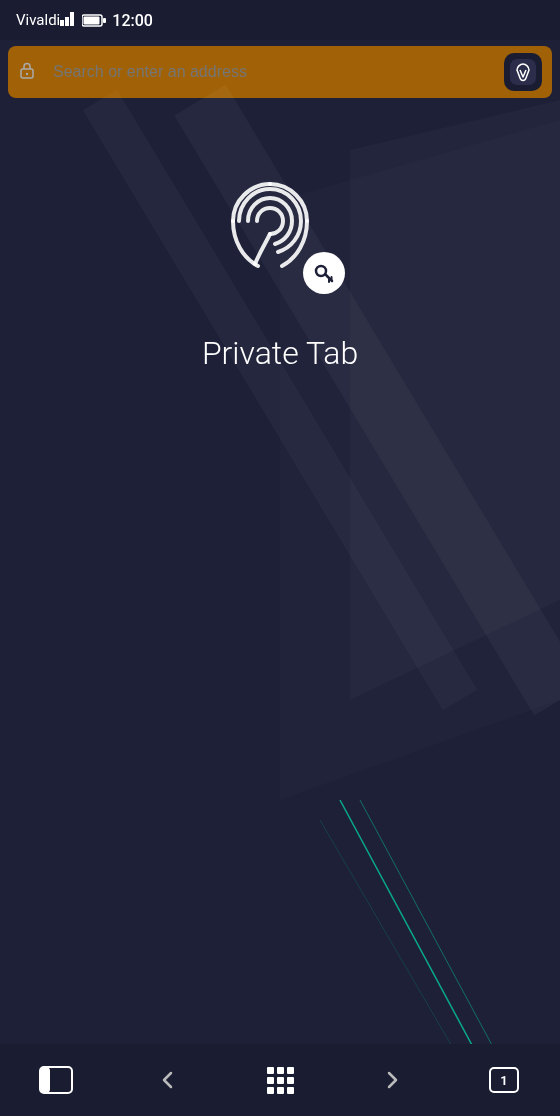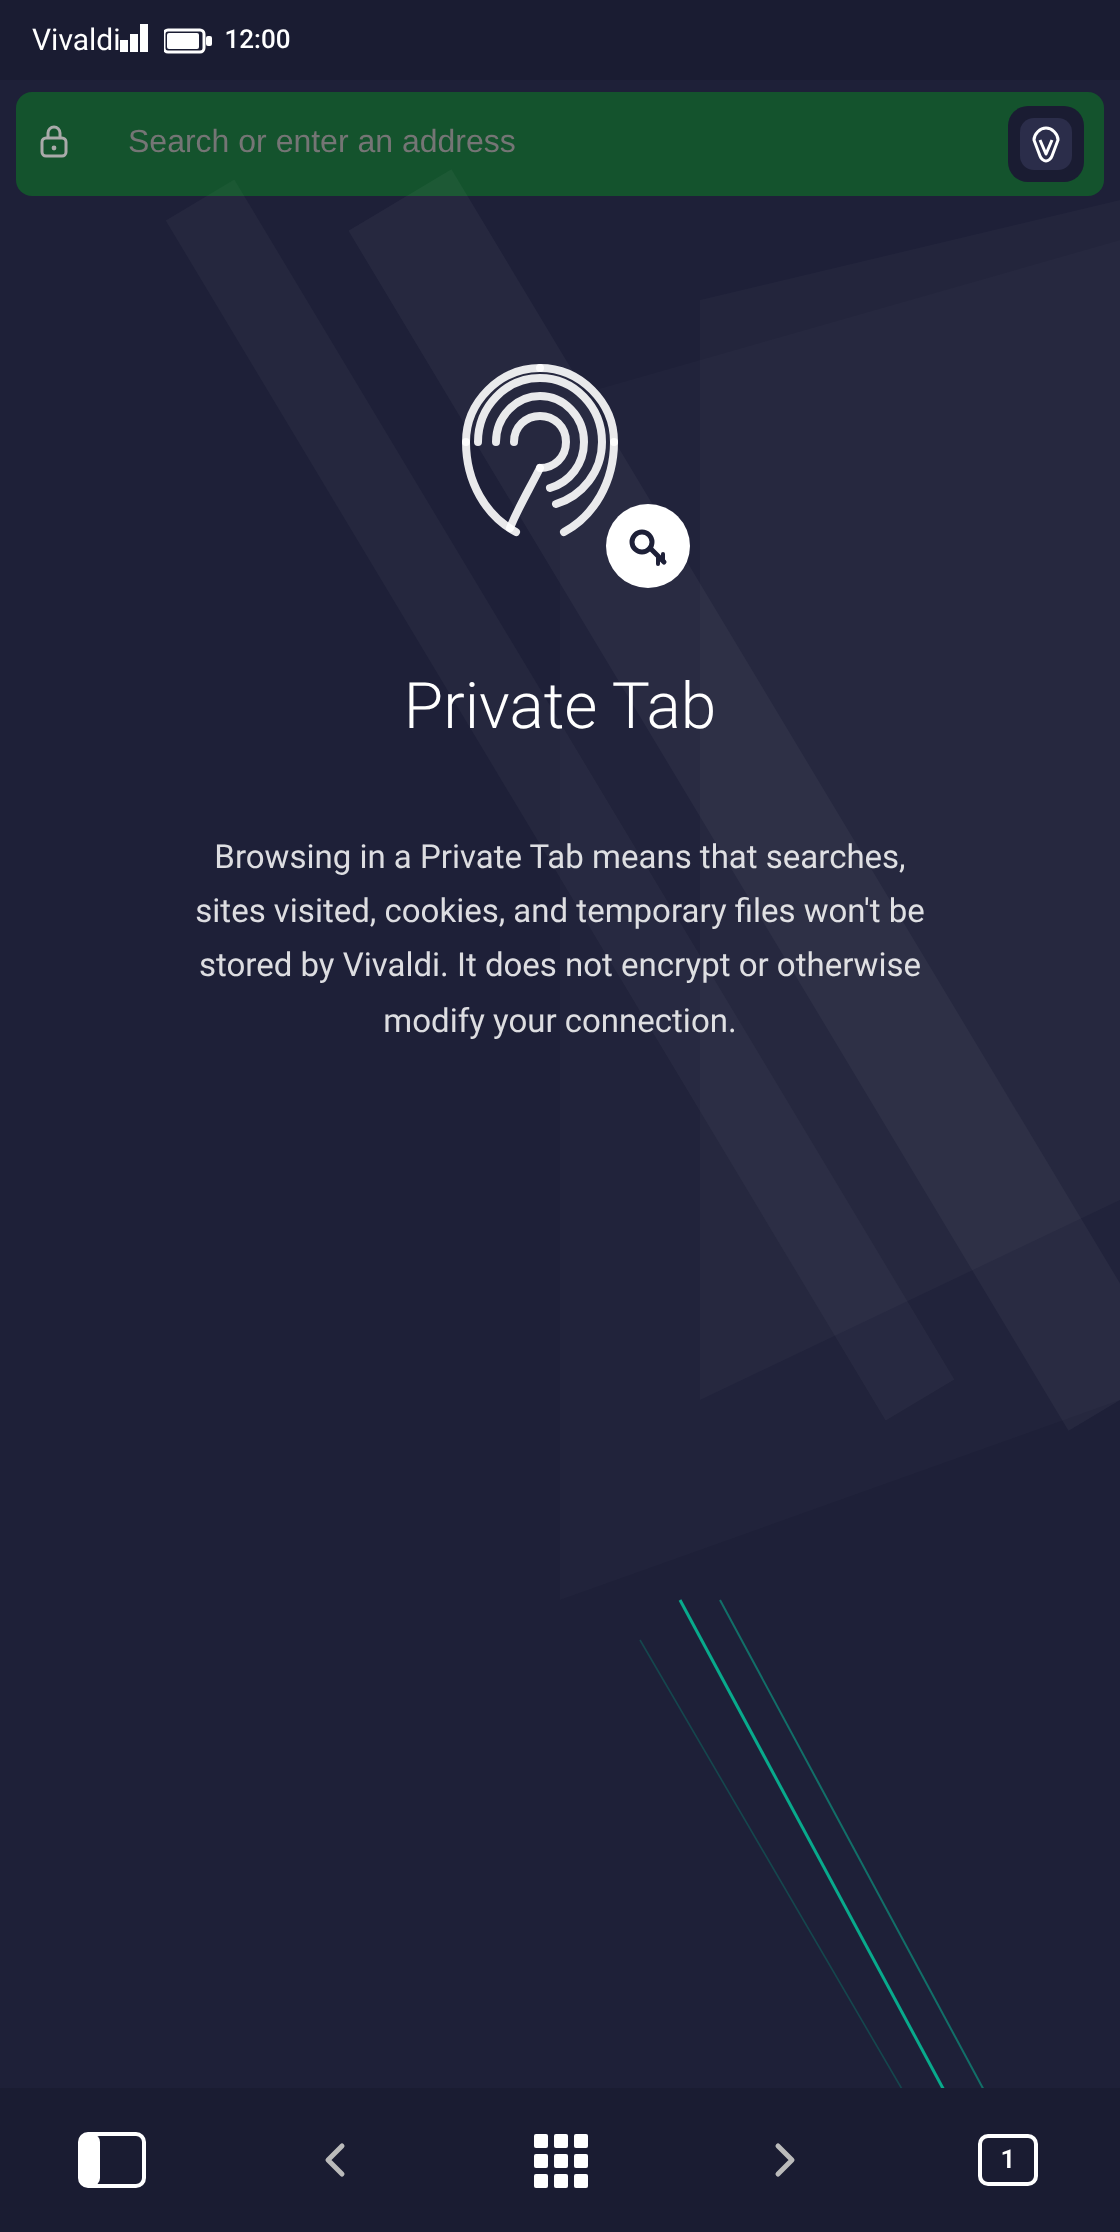--- a/index.html
+++ b/index.html
@@ -30,34 +30,34 @@
     }
 
     .status-right {
       display: flex;
       align-items: center;
       gap: 6px;
     }
 
     .status-time {
       color: #fff;
-      font-size: 13px;
+      font-size: 16px;
       font-weight: 500;
     }
 
     
     .address-bar {
-      background: #14532d;
+      background: #a16207;
       margin: 6px 8px;
       border-radius: 8px;
       display: flex;
       align-items: center;
       padding: 0 10px;
       height: 52px;
-      gap: 28px;
+      gap: 17px;
     }
 
     .address-bar-lock {
       color: #aaa;
       font-size: 18px;
       flex-shrink: 0;
     }
 
     .address-input {
       flex: 1;
@@ -124,21 +124,21 @@
       border-radius: 50%;
       display: flex;
       align-items: center;
       justify-content: center;
     }
 
     .page-title {
       color: #fff;
       font-size: 32px;
       font-weight: 300;
-      margin-bottom: 44px;
+      margin-bottom: 12px;
       text-align: center;
     }
 
     .page-description {
       color: rgba(255,255,255,0.85);
       font-size: 16.5px;
       line-height: 1.65;
       text-align: center;
       max-width: 380px;
     }
@@ -270,21 +270,20 @@
       <svg width="24" height="24" viewBox="0 0 24 24" fill="none">
         <circle cx="9" cy="10" r="5" stroke="#1e2038" stroke-width="2.5" fill="none"></circle>
         <line x1="13" y1="13" x2="20" y2="20" stroke="#1e2038" stroke-width="2.5" stroke-linecap="round"></line>
         <line x1="17" y1="18" x2="17" y2="21" stroke="#1e2038" stroke-width="2" stroke-linecap="round"></line>
         <line x1="19.5" y1="16" x2="19.5" y2="19" stroke="#1e2038" stroke-width="2" stroke-linecap="round"></line>
       </svg>
     </div>
   </div>
 
   <h1 class="page-title">Private Tab</h1>
-  <p class="page-description">Browsing in a Private Tab means that searches, sites visited, cookies, and temporary files won't be stored by Vivaldi. It does not encrypt or otherwise modify your connection.</p>
 </div>
 
 <div class="bottom-nav">
 
   <div class="nav-btn">
     <svg width="34" height="28" viewBox="0 0 34 28">
       <rect x="1" y="1" width="32" height="26" rx="4" stroke="white" stroke-width="2" fill="none"></rect>
       <rect x="1" y="1" width="10" height="26" rx="4" fill="white"></rect>
     </svg>
   </div>

